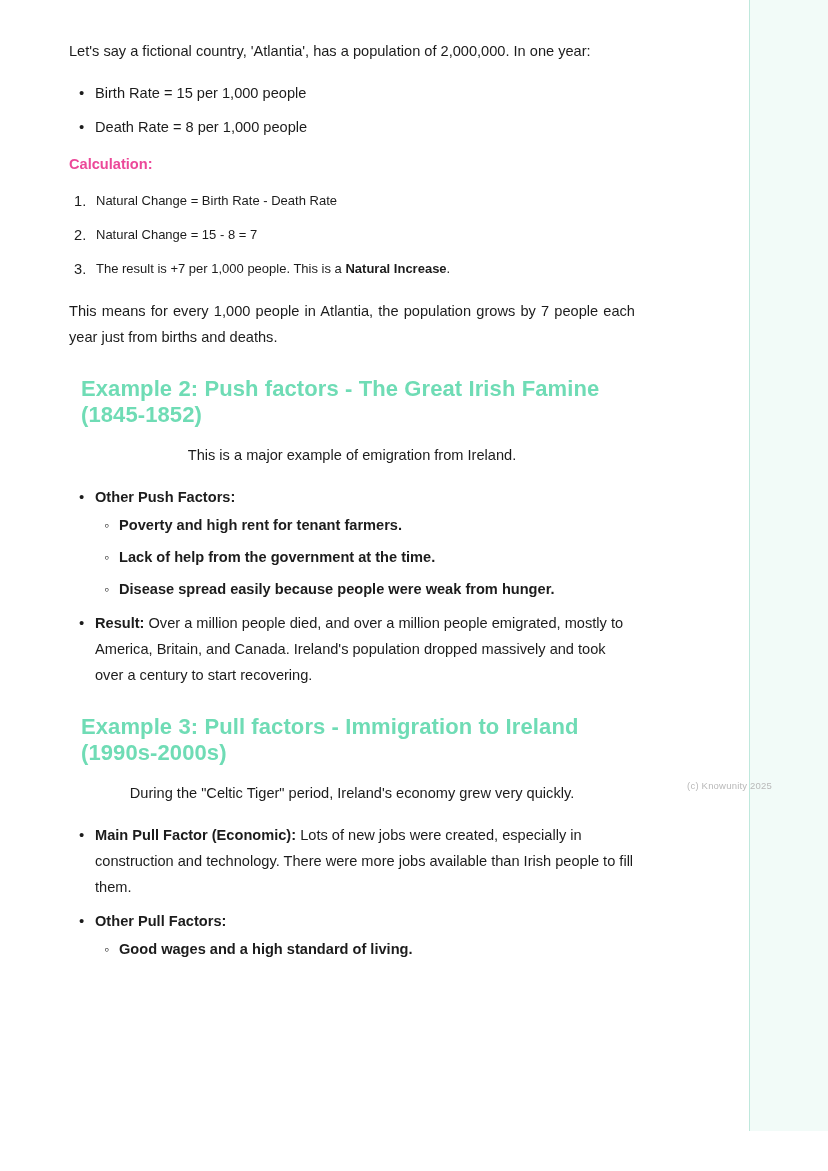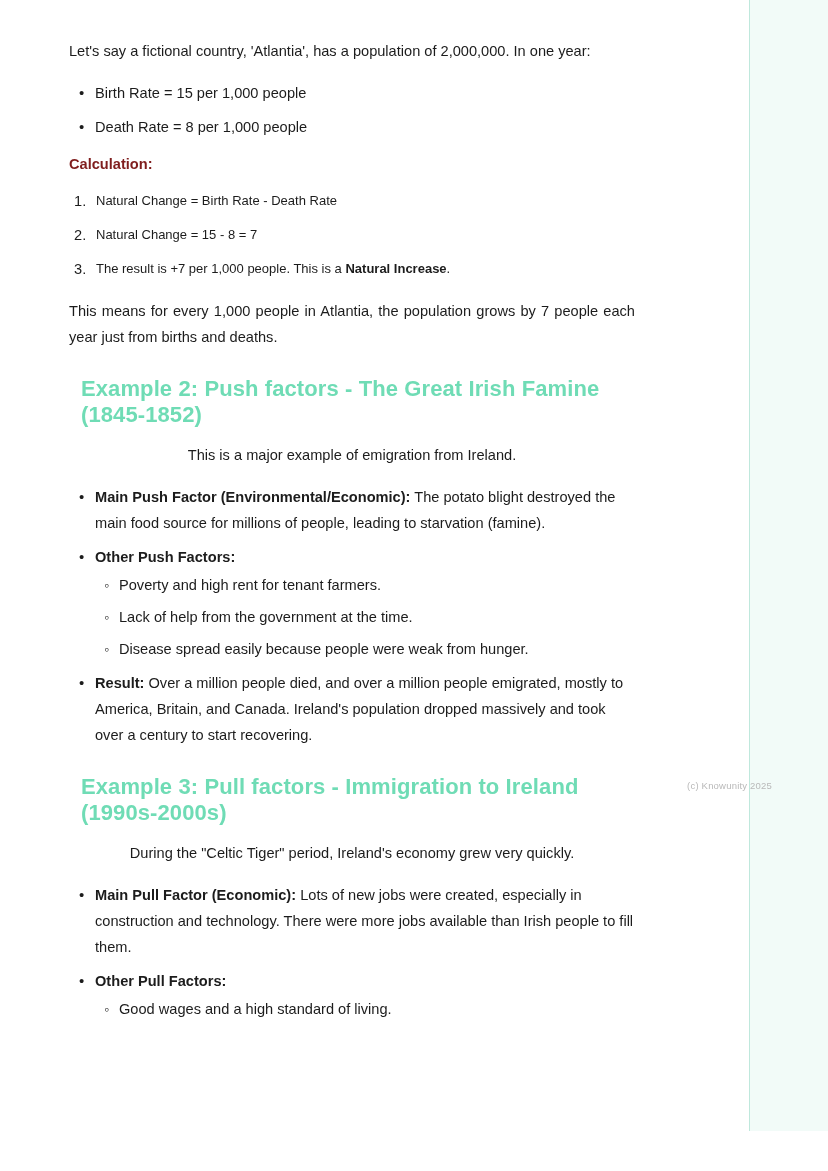--- a/index.html
+++ b/index.html
@@ -64,20 +64,21 @@
     position: absolute;
     left: -16px;
     top: 0;
     font-size: 15px;
     color: #1c1c1c;
   }
   ul.subbullets {
     margin: 2px 0 0 0;
     padding-left: 24px;
     list-style: none;
+    font-weight: bold;
   }
   ul.subbullets > li {
     position: relative;
     font-size: 14.6px;
     line-height: 26px;
     margin-bottom: 6px;
     color: #1c1c1c;
   }
   ul.subbullets > li::before {
     content: "◦";
@@ -117,21 +118,21 @@
     line-height: 26px;
     font-weight: bold;
     color: #6fdcb5;
     margin: 26px 0 14px 12px;
     letter-spacing: 0.1px;
   }
   .calc-label {
     font-size: 14.6px;
     font-weight: bold;
     margin: 0 0 16px 0;
-    color: #7f1d1d;
+    color: #ec4899;
   }
   .footer-credit {
     position: absolute;
     right: 56px;
     bottom: 55px;
     font-size: 9.5px;
     color: #b9b9b9;
     letter-spacing: 0.2px;
   }
   .tight {
@@ -162,21 +163,20 @@
       <li><span>The result is +7 per 1,000 people. This is a </span><span class="bold-lead">Natural Increase</span><span>.</span></li>
     </ol>
 
     <p class="para">This means for every 1,000 people in Atlantia, the population grows by 7 people each year just from births and deaths.</p>
 
     <h2 class="section-heading">Example 2: Push factors - The Great Irish Famine (1845-1852)</h2>
 
     <p class="para nojust">This is a major example of emigration from Ireland.</p>
 
     <ul class="bullets">
-      <li><span class="bold-lead">Main Push Factor (Environmental/Economic):</span><span> The potato blight destroyed the main food source for millions of people, leading to starvation (famine).</span></li>
       <li class="tight">
         <span class="bold-lead">Other Push Factors:</span>
         <ul class="subbullets">
           <li>Poverty and high rent for tenant farmers.</li>
           <li>Lack of help from the government at the time.</li>
           <li>Disease spread easily because people were weak from hunger.</li>
         </ul>
       </li>
       <li><span class="bold-lead">Result:</span><span> Over a million people died, and over a million people emigrated, mostly to America, Britain, and Canada. Ireland's population dropped massively and took over a century to start recovering.</span></li>
     </ul>

